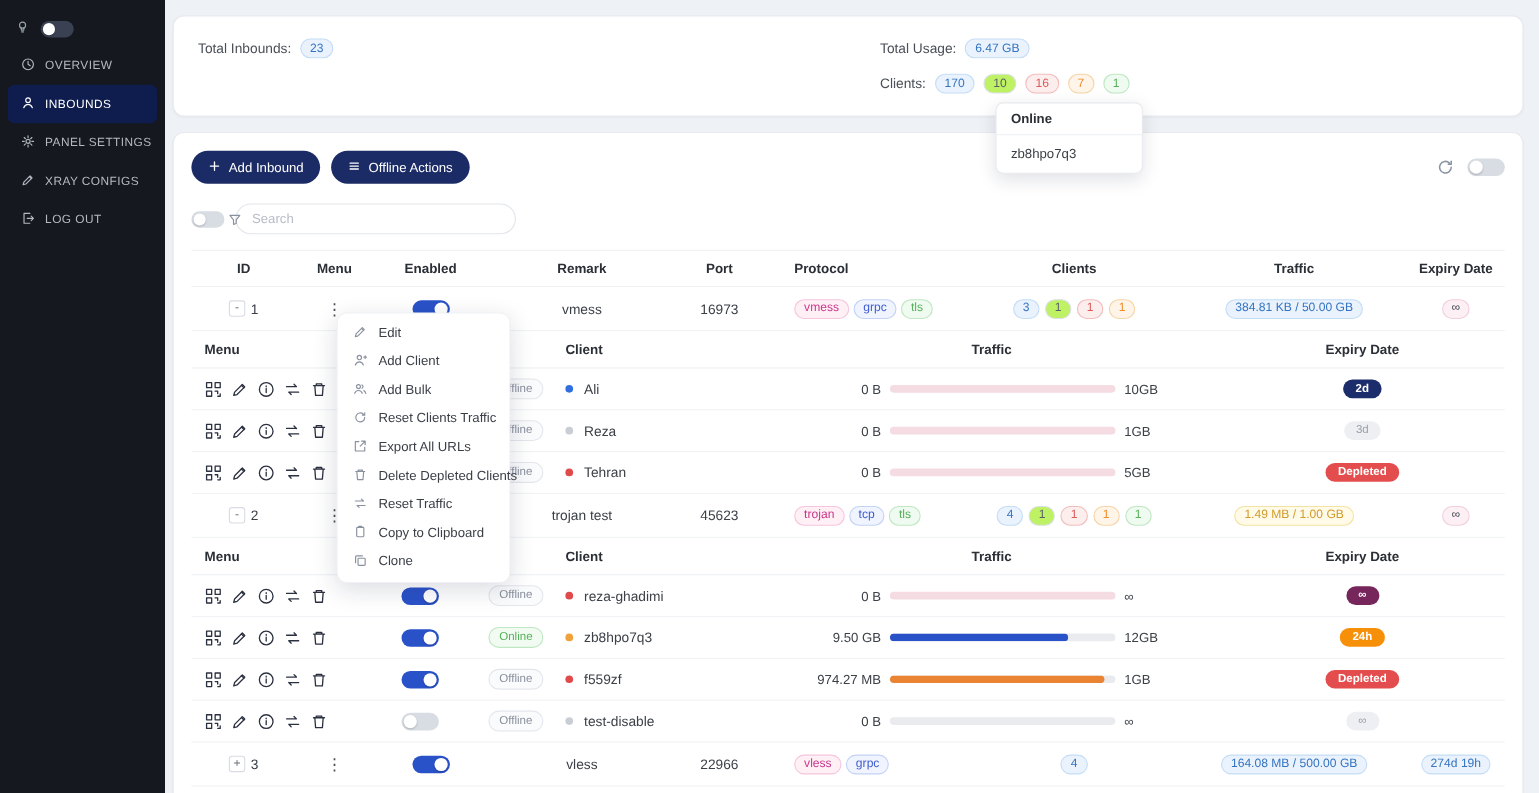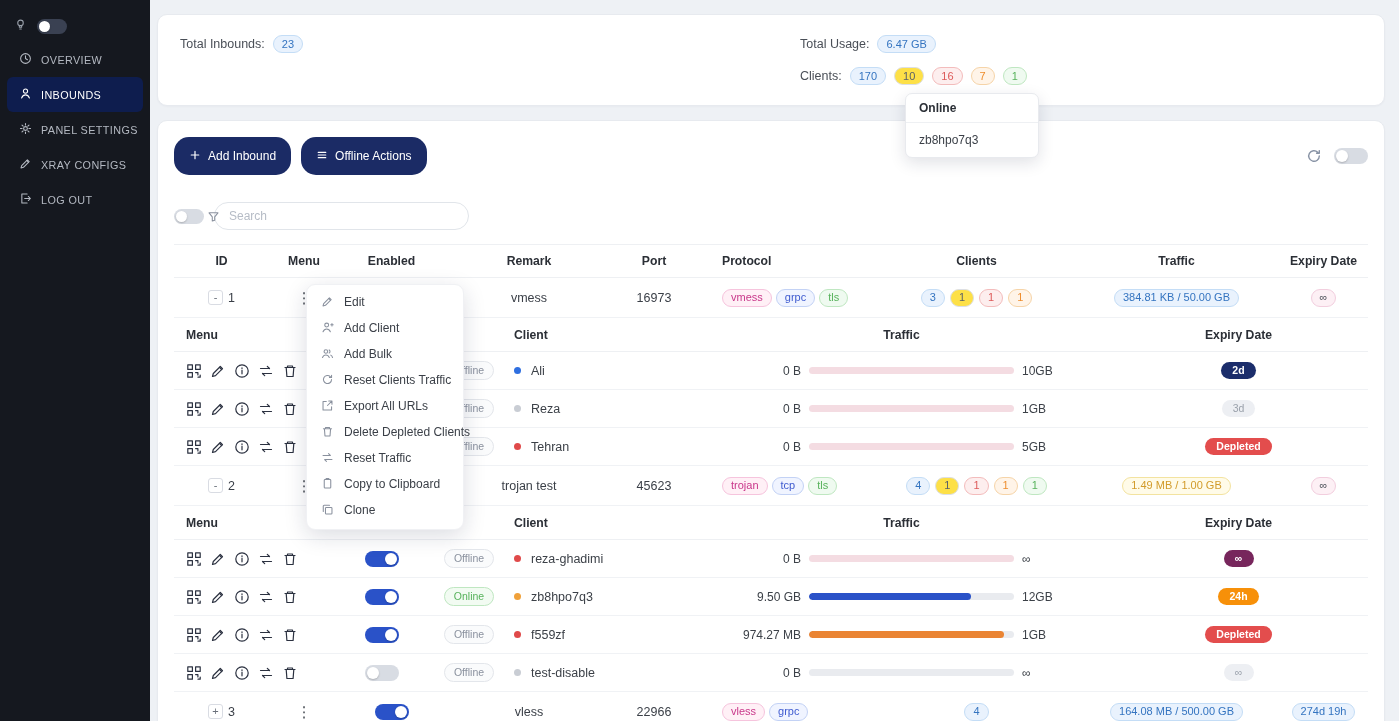--- a/index.html
+++ b/index.html
@@ -21,52 +21,52 @@
   
   .stats-card{display:flex;padding:15px 22px;height:92px}
   .stats-col{display:flex;flex-direction:column;justify-content:space-between;padding:3px 0}
   .stats-col.left{width:620px}
   .stat-row{display:flex;align-items:center;gap:8px;height:22px;color:#4a4f57}
 
   
   .pill{display:inline-flex;align-items:center;justify-content:center;font-size:11px;line-height:15px;height:18px;
         padding:0 8px;border-radius:10px;border:1px solid transparent;white-space:nowrap}
   .p-blue{background:#e9f2fd;border-color:#c4ddf6;color:#3474c0}
-  .p-plain{background:#fde047;border-color:#dcdfe5;color:#5a6068}
+  .p-plain{background:#bef264;border-color:#dcdfe5;color:#5a6068}
   .p-red{background:#fdeeee;border-color:#f3bcbc;color:#dd5a5a}
   .p-orange{background:#fff4e8;border-color:#f6d4a8;color:#ee8d2d}
   .p-green{background:#effaf0;border-color:#bfe7c1;color:#57b25b}
   .p-magenta{background:#fff0f6;border-color:#f6c4dd;color:#c9378a}
   .p-geek{background:#f0f4ff;border-color:#c3d2f5;color:#3f5bd0}
   .p-gold{background:#fffbe8;border-color:#f3e3a0;color:#d29b2a}
   .p-pink{background:#fdf0f5;border-color:#f2cede;color:#494f57}
 
   
   .popover{position:absolute;left:905px;top:93px;width:134px;background:#fff;border:1px solid #e8eaee;border-radius:7px;
            box-shadow:0 5px 16px rgba(20,30,60,.13);z-index:50}
   .popover .pp-title{padding:7px 13px;font-weight:700;font-size:12px;border-bottom:1px solid #eef0f3;color:#2b2f36}
   .popover .pp-item{padding:10px 13px;font-size:12px;color:#3a3f47;cursor:pointer}
 
   
   .table-card{margin-top:14px;padding:16px 16px 0 16px;position:relative;min-height:586px}
   .toolbar{display:flex;align-items:center;gap:10px}
-  .btn{display:inline-flex;align-items:center;gap:7px;height:38px;padding:0 15px;border:none;border-radius:15px;
+  .btn{display:inline-flex;align-items:center;gap:7px;height:30px;padding:0 15px;border:none;border-radius:15px;
        background:#1b2b65;color:#fff;font-size:12px;font-family:inherit;cursor:pointer}
   .toolbar-right{margin-left:auto;display:flex;align-items:center;gap:12px}
 
   
   .tg{width:34px;height:16px;border-radius:9px;background:#d8dce3;position:relative;display:inline-block;cursor:pointer;flex:0 0 auto}
   .tg::after{content:"";position:absolute;top:2px;left:2px;width:12px;height:12px;border-radius:50%;background:#fff;box-shadow:0 1px 2px rgba(0,0,0,.2)}
   .tg.on{background:#2a52c8}
   .tg.on::after{left:auto;right:2px}
   .tg.sm{width:30px;height:15px}
   .tg.sm::after{width:11px;height:11px}
   .tg.dark{background:#3a4152}
 
-  .search-row{display:flex;align-items:center;gap:10px;margin-top:27px}
+  .search-row{display:flex;align-items:center;gap:10px;margin-top:18px}
   .search-input{width:255px;height:28px;border:1px solid #e1e5ea;border-radius:14px;padding:0 14px;font-size:12px;
                 font-family:inherit;color:#3a3f47;outline:none}
   .search-input::placeholder{color:#b6bcc6}
   .filter-wrap{position:relative;display:inline-flex;align-items:center}
   .filter-wrap .funnel{position:absolute;right:-16px;top:1px}
 
   
   .tbl{margin-top:14px;font-size:12.5px}
   .trh,.tri{display:grid;grid-template-columns:95px 70px 105px 170px 80px 185px 195px 205px 1fr;align-items:center}
   .trh{height:34px;border-top:1px solid #eef0f3;border-bottom:1px solid #eef0f3;font-weight:700;font-size:12.2px;color:#2b2f36}

